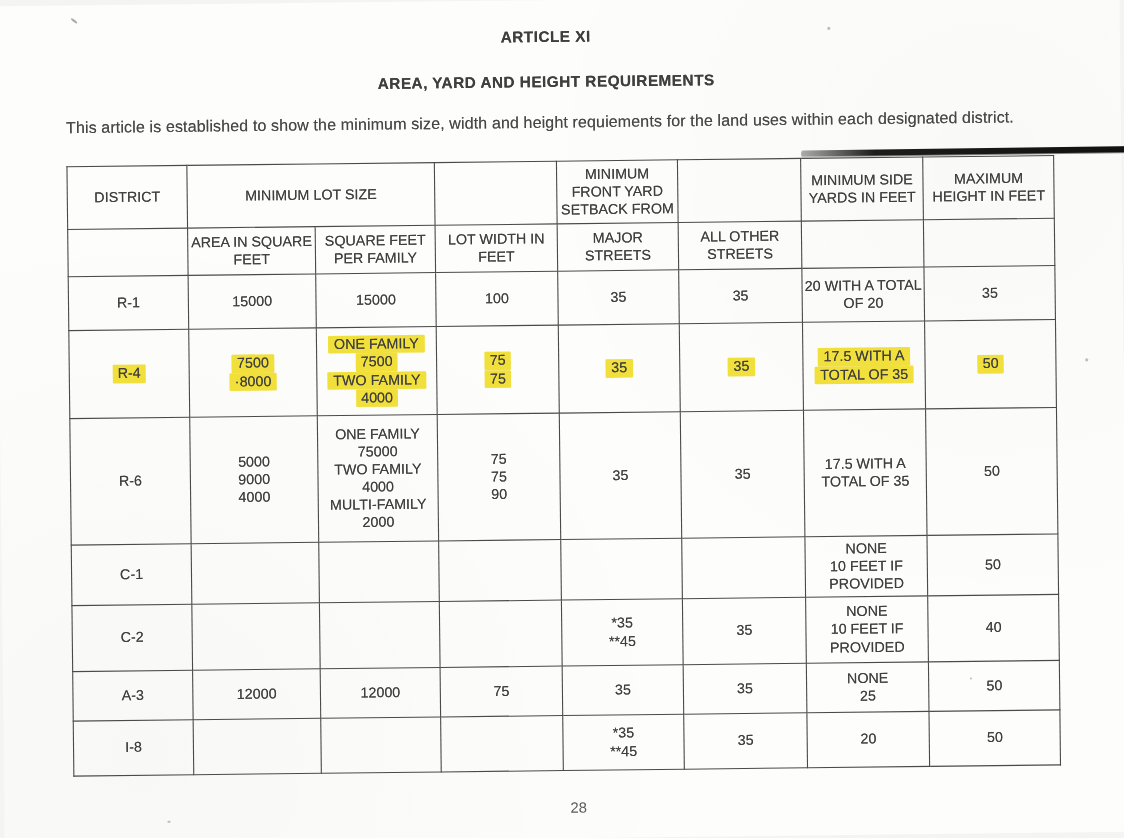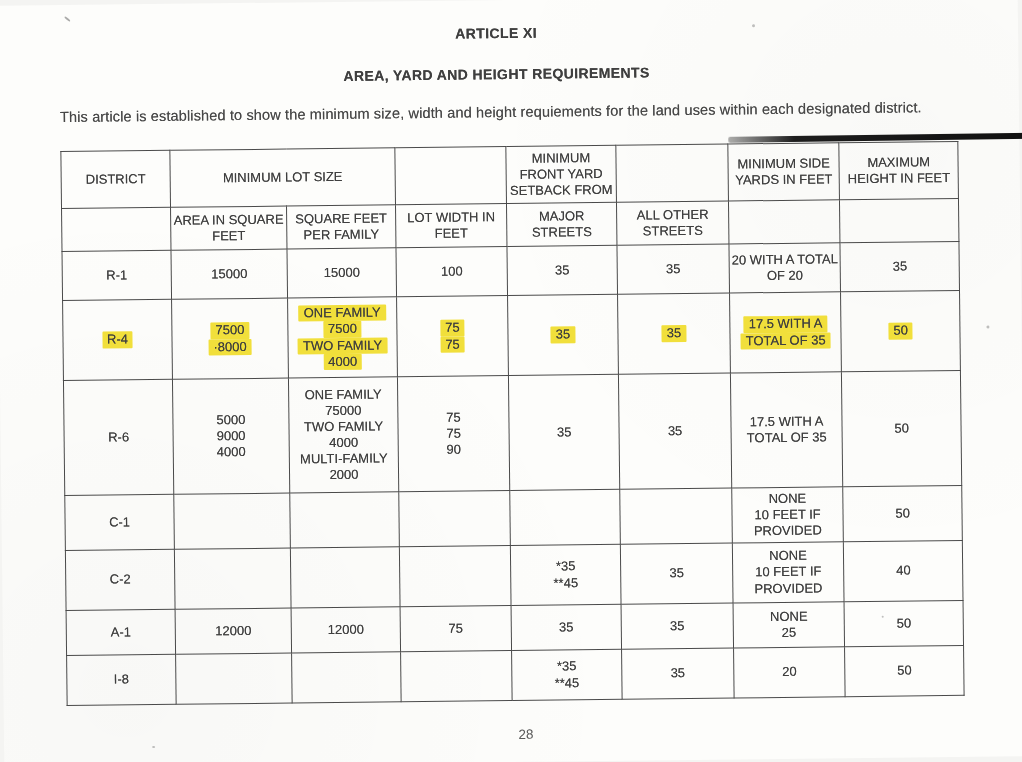--- a/index.html
+++ b/index.html
@@ -239,21 +239,21 @@
             <div class="line"><span>NONE</span></div>
             <div class="line"><span>10 FEET IF</span></div>
             <div class="line"><span>PROVIDED</span></div>
           </td>
           <td>
             <div class="line"><span>40</span></div>
           </td>
         </tr>
         <tr style="height: 45px;">
           <td>
-            <div class="line"><span>A-1</span></div>
+            <div class="line"><span>A-3</span></div>
           </td>
           <td>
             <div class="line"><span>12000</span></div>
           </td>
           <td>
             <div class="line"><span>12000</span></div>
           </td>
           <td>
             <div class="line"><span>75</span></div>
           </td>

